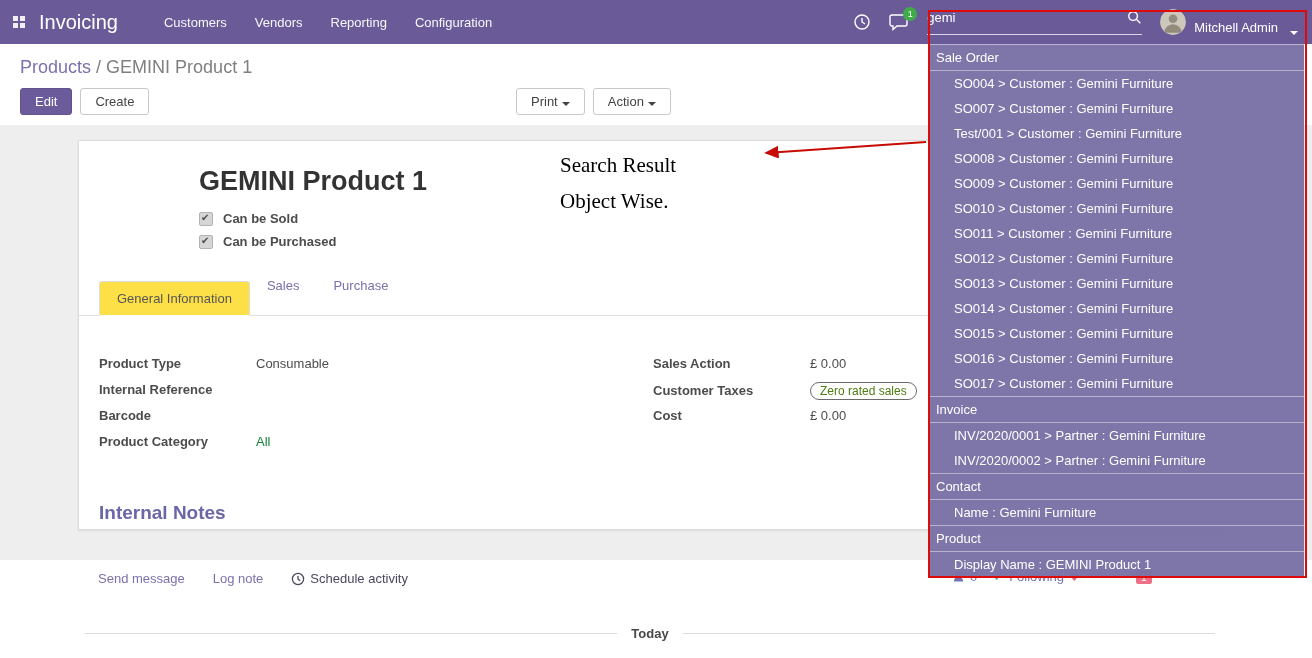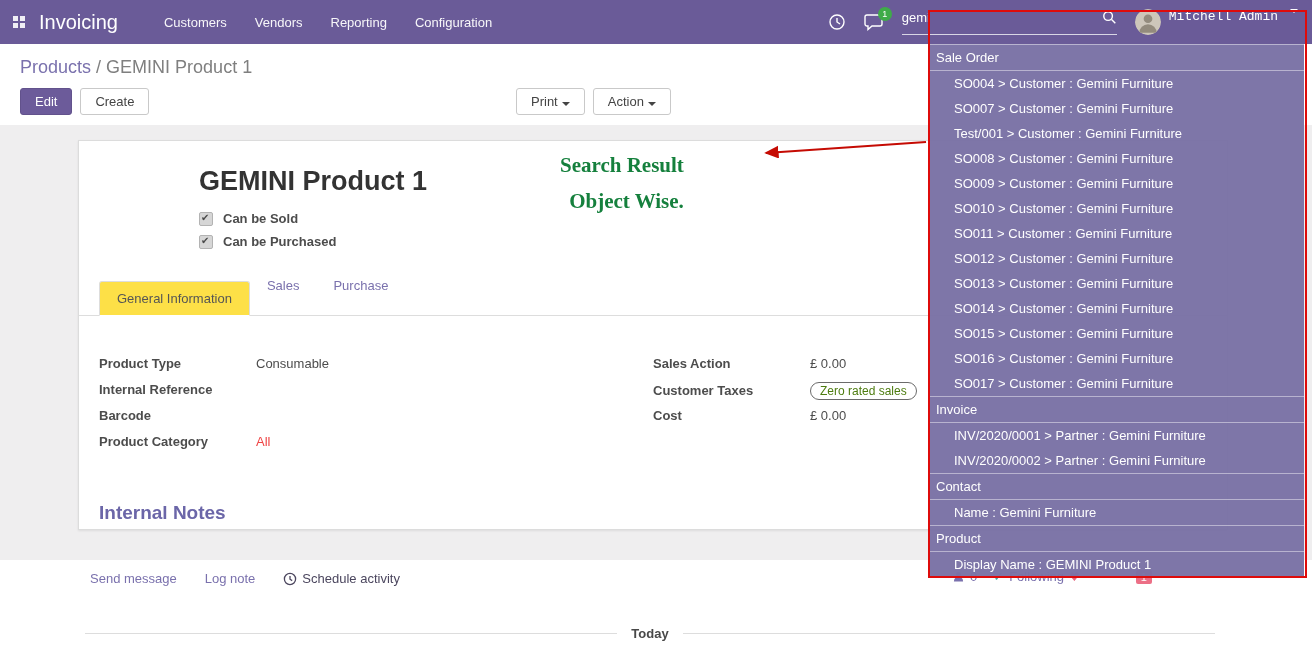--- a/index.html
+++ b/index.html
@@ -22,21 +22,21 @@
   .icon-btn { position:relative; display:flex; align-items:center; cursor:pointer; }
   .chat-badge {
     position:absolute; top:-6px; right:-8px; min-width:14px; height:14px; border-radius:8px;
     background:#3fab49; color:#fff; font-size:9px; line-height:14px; text-align:center; padding:0 3px;
   }
   .nav-search { display:flex; align-items:center; width:215px; border-bottom:1px solid rgba(255,255,255,.75); padding-bottom:9px; }
   .nav-search input {
     flex:1; background:transparent; border:none; outline:none; color:#fff; font-size:13px;
     font-family:"Liberation Sans", sans-serif;
   }
-  .user-box { display:flex; align-items:flex-start; gap:8px; cursor:pointer;font-family:Liberation Mono, monospace; }
+  .user-box { display:flex; align-items:flex-end; gap:8px; cursor:pointer; }
   .avatar { width:26px; height:26px; border-radius:50%; overflow:hidden; flex:0 0 auto; }
   .user-name { font-size:13px; }
   .caret { display:inline-block; width:0; height:0; border-left:4px solid transparent; border-right:4px solid transparent; border-top:4px solid currentColor; margin-left:4px; }
 
   
   .control-panel { position:absolute; top:44px; left:0; width:1312px; height:102px; background:#fff; }
   .breadcrumb { position:absolute; left:20px; top:13px; font-size:18px; color:#7f7f7f; }
   .breadcrumb .bc-link { color:#7a71ad; cursor:pointer; }
   .btn-row-left { position:absolute; left:20px; top:44px; display:flex; gap:8px; }
   .btn { font-size:13px; padding:5px 14px; border-radius:3px; border:1px solid #c9c9c9; background:#fff; color:#444; cursor:pointer; font-family:"Liberation Sans", sans-serif; }
@@ -61,31 +61,31 @@
   .tab.active {
     background:#fde047; border:1px solid #ddd; border-bottom:1px solid #fff; margin-bottom:-1px;
     color:#555; border-radius:3px 3px 0 0;margin-top:12px;
   }
 
   .form { display:flex; padding:40px 20px 0 20px; }
   .form-col { width:50%; }
   .frow { display:flex; margin-bottom:7px; min-height:19px; align-items:baseline; }
   .flabel { width:157px; font-weight:bold; color:#4c4c4c; flex:0 0 auto; }
   .fvalue { color:#4c4c4c; }
-  .fvalue.link { color:#ef4444; cursor:pointer; }
+  .fvalue.link { color:#15803d; cursor:pointer; }
   .tax-pill { display:inline-block; border:1px solid #6b6b6b; border-radius:10px; padding:1px 9px; font-size:12px; color:#4d7c0f; }
   .notes-heading { margin:42px 0 0 20px; font-size:19px; font-weight:bold; color:#6b66a8; }
 
   
-  .annot { position:absolute; left:560px; top:147px; z-index:5; color:#15803d;
-    font-family:"Liberation Serif", serif; font-size:21px; font-weight:700; line-height:36px;text-align:right; }
+  .annot { position:absolute; left:560px; top:147px; z-index:5; color:#000000;
+    font-family:"Liberation Serif", serif; font-size:21px; font-weight:400; line-height:36px; }
   .arrow-svg { position:absolute; left:752px; top:134px; z-index:5; }
 
   
-  .chatter { position:absolute; top:560px; left:0; width:1120px; height:98px; background:#fff; }
+  .chatter { position:absolute; top:560px; left:8px; width:1120px; height:98px; background:#fff; }
   .chat-links { position:absolute; left:90px; top:11px; display:flex; gap:28px; align-items:center; }
   .chat-link { color:#7a71ad; cursor:pointer; }
   .chat-link.dark { color:#4b465e; display:flex; align-items:center; gap:5px; }
   .follow-row { position:absolute; top:569px; left:952px; display:flex; align-items:center; gap:16px; z-index:1; color:#7a71ad; }
   .follow-item { display:flex; align-items:center; gap:5px; cursor:pointer; }
   .check-glyph { color:#4aa7a0; font-family:"DejaVu Sans", sans-serif; }
   .heart-glyph { color:#e5677e; font-family:"DejaVu Sans", sans-serif; font-size:12px; }
   .attach-badge { background:#ec6f86; color:#fff; font-size:11px; padding:1px 5px; border-radius:2px; margin-left:40px; }
   .today-divider { position:absolute; top:626px; left:85px; width:1130px; display:flex; align-items:center; gap:14px; }
   .today-divider .line { flex:1; height:1px; background:#ddd; }

